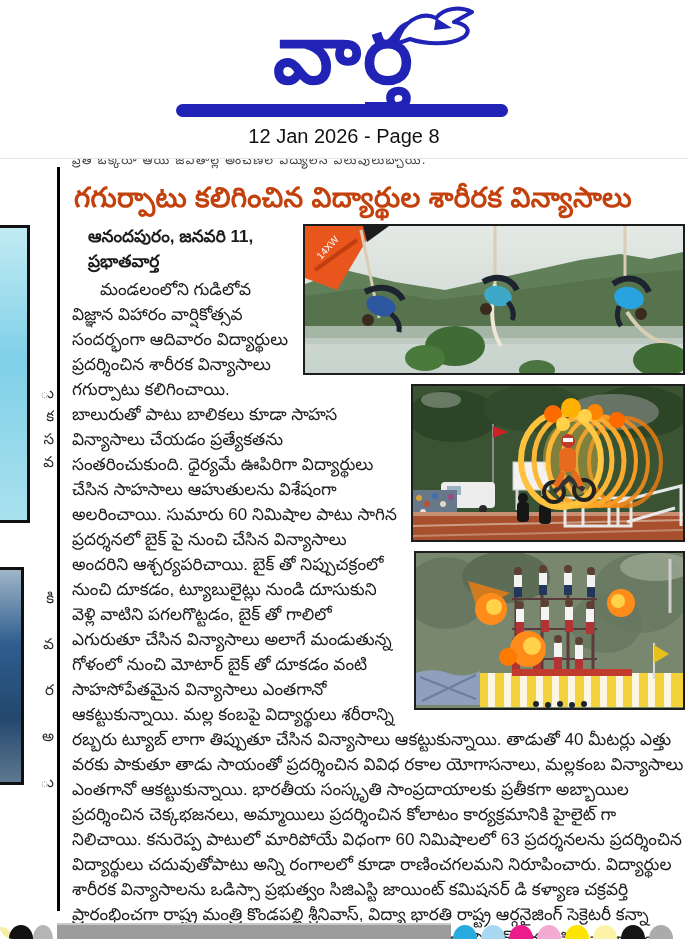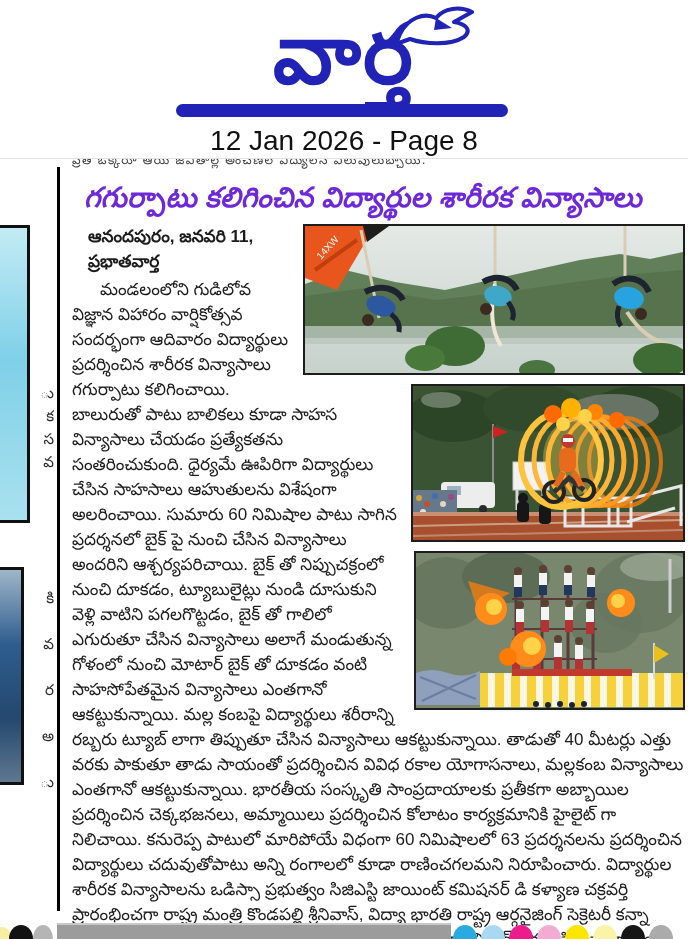--- a/index.html
+++ b/index.html
@@ -1,25 +1,25 @@
 <!DOCTYPE html>
 <html><head>
 <meta charset="utf-8">
 <style>
   html,body{margin:0;padding:0;background:#fff;}
   .page{position:relative;width:688px;height:939px;background:#ffffff;overflow:hidden;
-        font-family:"Liberation Sans", sans-serif;color:#1c1c1c;}
+        font-family:"Liberation Sans", sans-serif;color:#1c1c1c;border-radius:13px;}
 
   
   .masthead{position:absolute;top:0;left:0;width:100%;height:158px;text-align:center;}
   .logo-wrap{position:relative;display:inline-block;margin-top:6px;min-width:340px;}
   .logo-text{font-size:84px;line-height:96px;font-weight:700;color:#2023b5;letter-spacing:2px;}
   .logo-bird{position:absolute;top:-2px;right:34px;width:86px;height:44px;}
   .logo-bar{height:13px;border-radius:8px;background:#2023b5;margin:2px 6px 0 2px;}
-  .dateline{font-size:28px;color:#111;margin-top:8px;font-weight:400;}
+  .dateline{font-size:20px;color:#111;margin-top:8px;font-weight:400;}
 
   
   .content{position:absolute;top:158px;left:0;right:0;bottom:18px;border-top:1px solid #e2e2e2;}
   .v-rule{position:absolute;left:57px;top:8px;bottom:10px;width:3px;background:#000;}
 
   
   .frag-photo-a{position:absolute;left:-4px;top:66px;width:28px;height:292px;
     background:linear-gradient(180deg,#c2ebf4 0%,#7fd0e8 45%,#a9e1ee 100%);
     border:3px solid #101010;}
   .frag-photo-b{position:absolute;left:-6px;top:408px;width:24px;height:212px;
@@ -27,21 +27,21 @@
     border:3px solid #101010;}
   .frag-glyphs{position:absolute;width:24px;overflow:hidden;color:#2a2a2a;
     font-size:15px;line-height:23px;text-align:right;white-space:pre-line;}
   .frag-glyphs.g1{left:30px;top:222px;height:96px;}
   .frag-glyphs.g2{left:30px;top:416px;height:250px;line-height:46px;}
 
   
   .article{position:absolute;left:72px;right:3px;top:0;}
   .clipped-line{height:15px;overflow:hidden;font-size:12px;color:#3a3a3a;letter-spacing:1.5px;}
   .clipped-line span{display:block;transform:translateY(-6px);}
-  .headline{font-size:28px;line-height:34px;font-weight:700;color:#6d28d9;margin:7px 0 9px 12px;letter-spacing:.3px;font-style:italic;}
+  .headline{font-size:28px;line-height:34px;font-weight:700;color:#c2410c;margin:7px 0 9px 2px;letter-spacing:.3px;}
   .flow{font-size:17px;line-height:25px;color:#1b1b1b;}
   .byline{font-weight:700;font-size:17px;margin:0 0 3px 16px;}
   .body-text{margin:0;text-indent:28px;text-align:left;}
 
   figure.photo{float:right;clear:right;margin:0 0 9px 12px;border:2px solid #1d1d1d;
     padding:0;background:#cfd6d2;line-height:0;}
   .photo-1{width:378px;height:147px;margin-top:3px;}
   .photo-2{width:270px;height:154px;}
   .photo-3{width:267px;height:155px;}
   figure.photo svg{display:block;width:100%;height:100%;}

